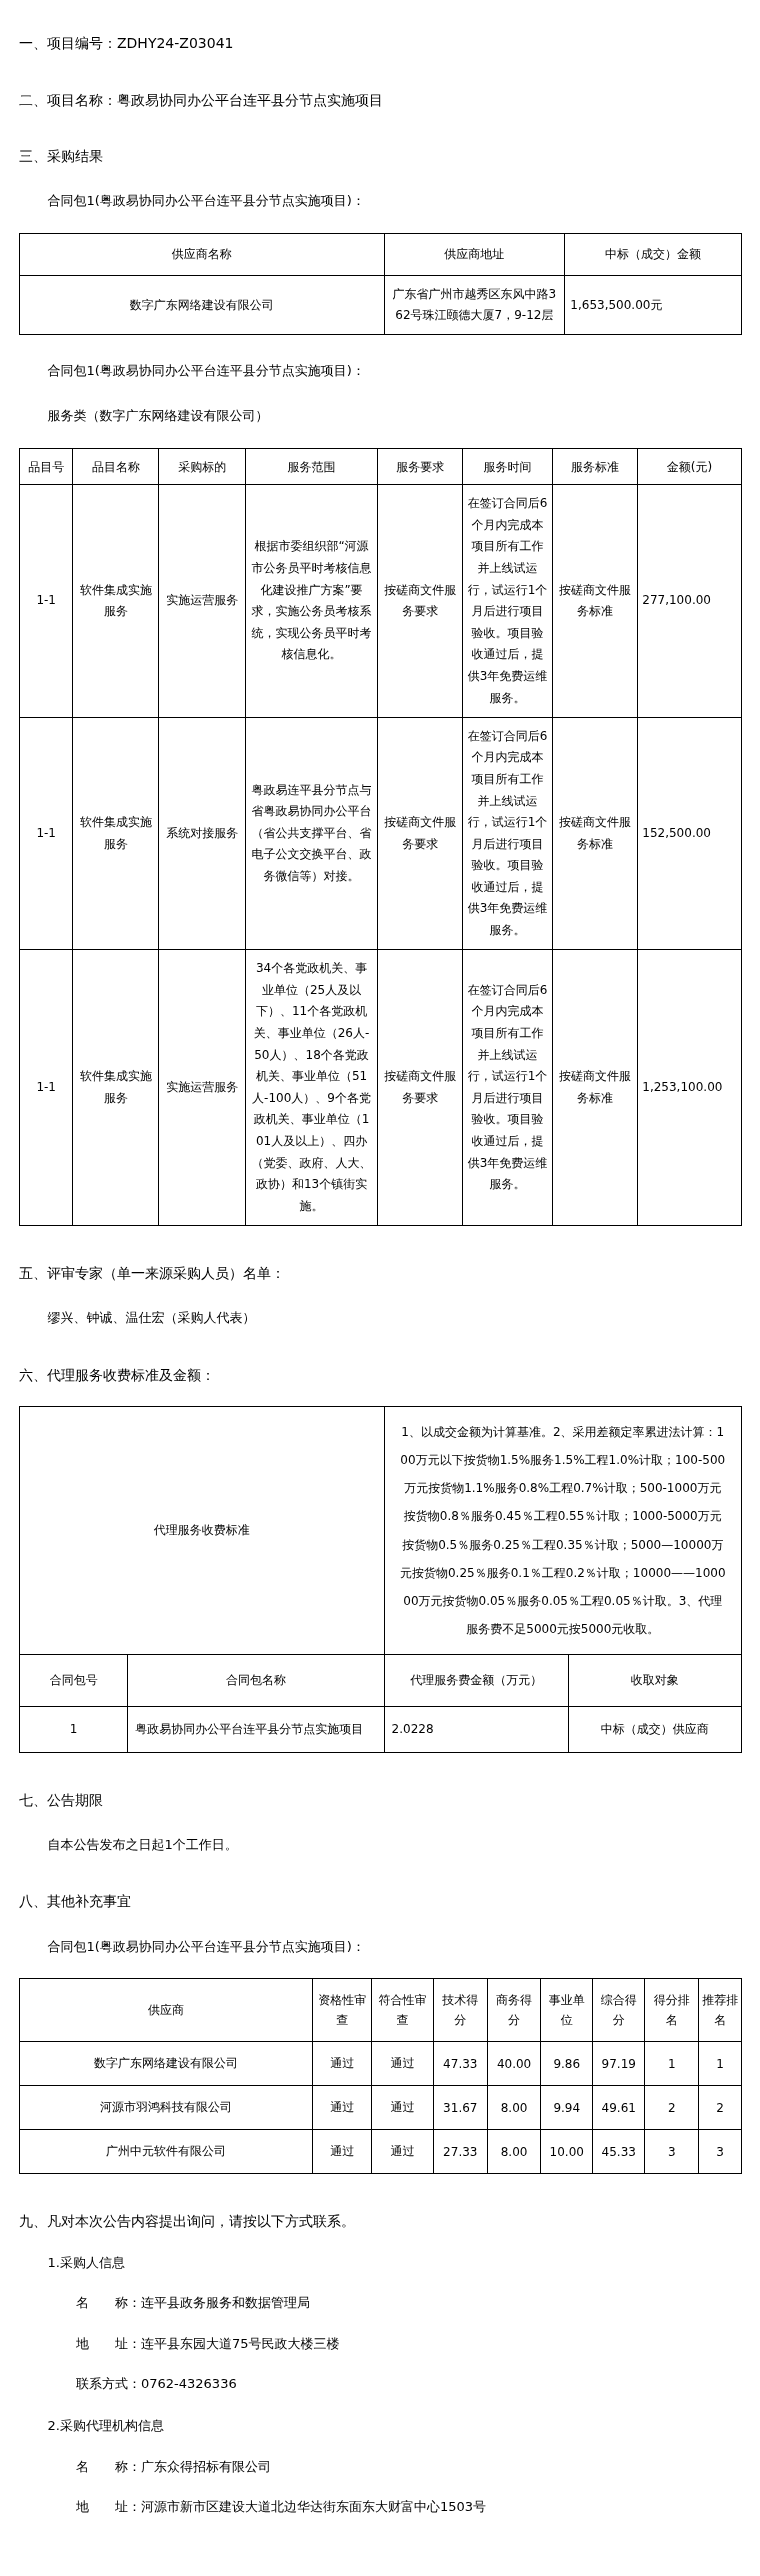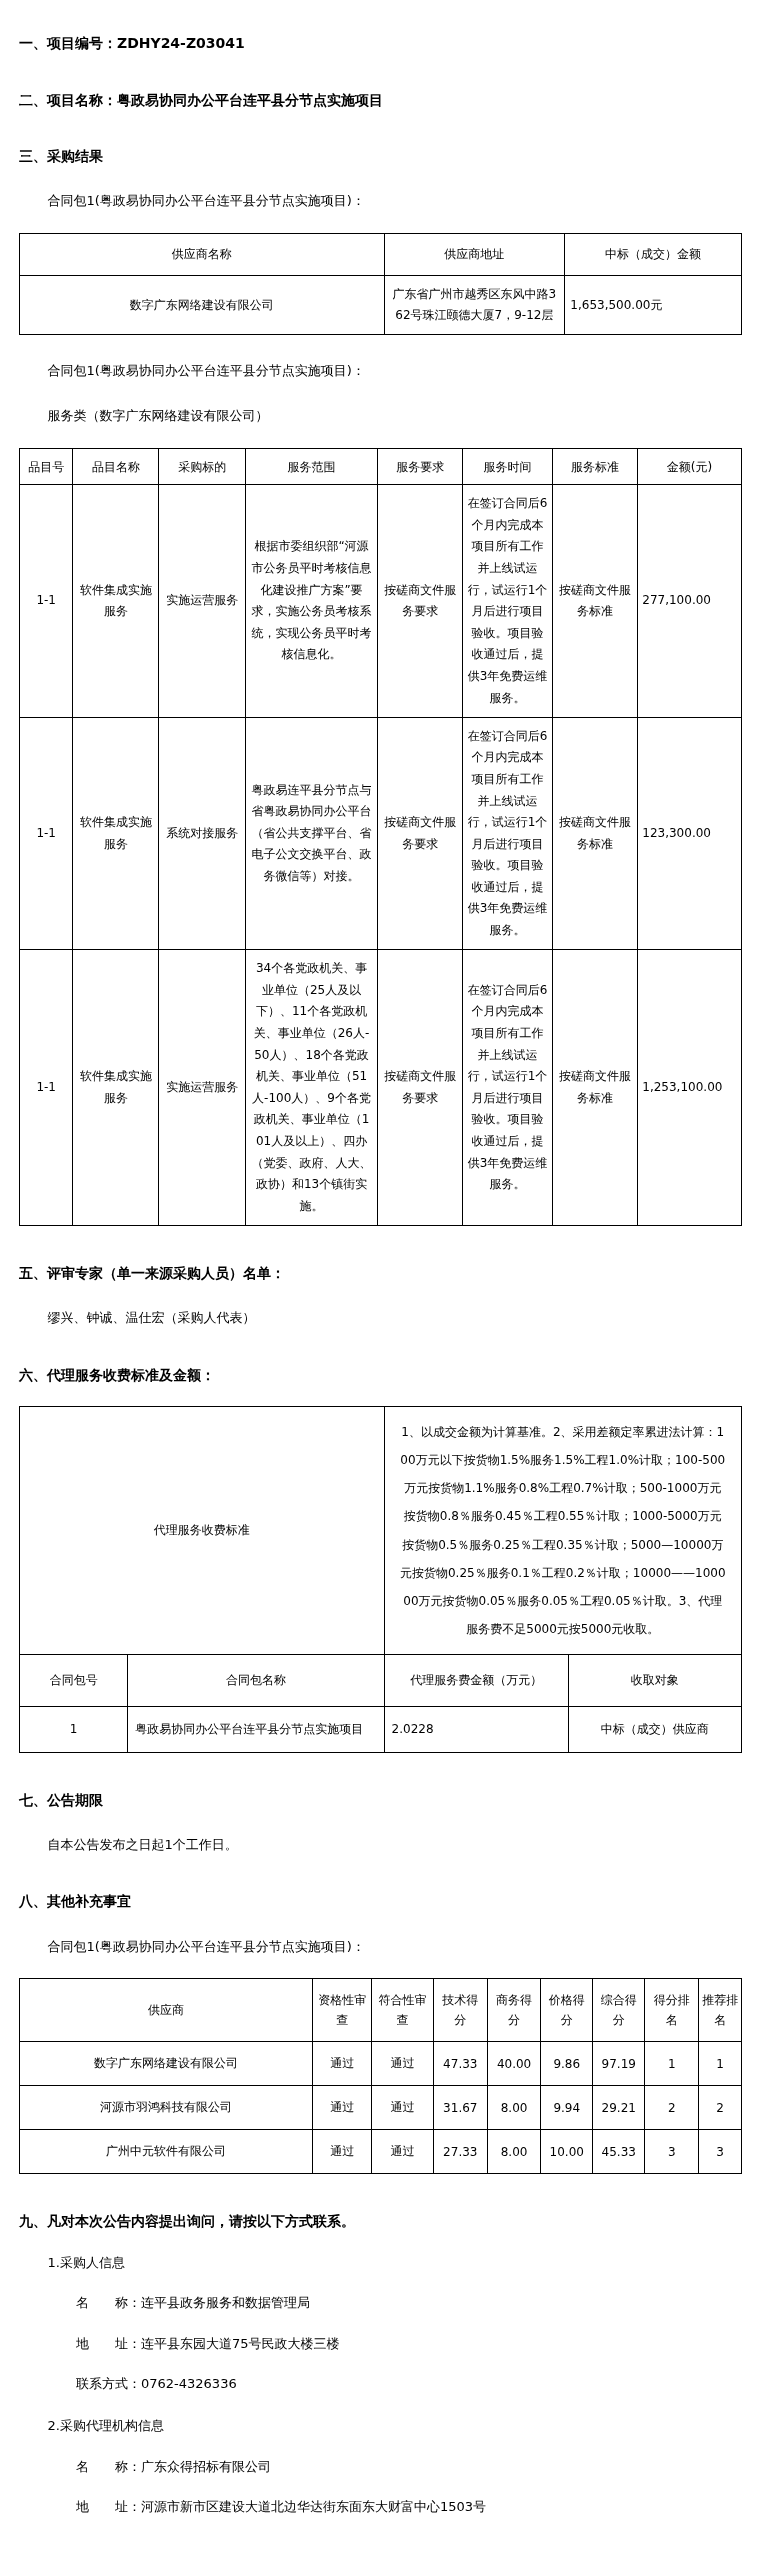--- a/index.html
+++ b/index.html
@@ -1,19 +1,19 @@
 <!DOCTYPE html>
 <html style="font-size:14px"><head>
 <meta charset="utf-8">
 <style>
   html, body { margin:0; padding:0; background:#ffffff; color:#000000; }
   body { font-family:"DejaVu Sans", sans-serif; width:761px; }
   .page { padding:22.4px 19px 41px 19px; }
 
-  .sec-title { font-size:14px; font-weight:bold; margin:38px 0 0 0; line-height:1.3; }
+  .sec-title { font-size:14px; font-weight:normal; margin:38px 0 0 0; line-height:1.3; }
   .sec-title.first { margin-top:12px; }
   .sub-line { font-size:13px; margin:26px 0 0 28.5px; line-height:1.5; }
   .plain-line { font-size:13px; margin:26px 0 0 28.5px; line-height:1.5; }
 
   table { width:100%; border-collapse:collapse; table-layout:fixed; margin-top:22.4px; }
   th, td { border:0.9px solid #000; font-weight:normal; font-size:12px; vertical-align:middle;
            padding:7px 5.2px; word-break:break-all; text-align:center; }
 
   .result-table th { padding:12px 5.2px;margin-top:10px; }
   .result-table td { padding:8.6px 5.2px; line-height:1.7; }
@@ -106,21 +106,21 @@
       <td class="ta-r">277,100.00</td>
     </tr>
     <tr>
       <td>1-1</td>
       <td>软件集成实施服务</td>
       <td>系统对接服务</td>
       <td>粤政易连平县分节点与省粤政易协同办公平台（省公共支撑平台、省电子公文交换平台、政务微信等）对接。</td>
       <td>按磋商文件服务要求</td>
       <td>在签订合同后6个月内完成本项目所有工作并上线试运行，试运行1个月后进行项目验收。项目验收通过后，提供3年免费运维服务。</td>
       <td>按磋商文件服务标准</td>
-      <td class="ta-r">123,300.00</td>
+      <td class="ta-r">152,500.00</td>
     </tr>
     <tr>
       <td>1-1</td>
       <td>软件集成实施服务</td>
       <td>实施运营服务</td>
       <td>34个各党政机关、事业单位（25人及以下）、11个各党政机关、事业单位（26人-50人）、18个各党政机关、事业单位（51人-100人）、9个各党政机关、事业单位（101人及以上）、四办（党委、政府、人大、政协）和13个镇街实施。</td>
       <td>按磋商文件服务要求</td>
       <td>在签订合同后6个月内完成本项目所有工作并上线试运行，试运行1个月后进行项目验收。项目验收通过后，提供3年免费运维服务。</td>
       <td>按磋商文件服务标准</td>
       <td class="ta-r">1,253,100.00</td>
@@ -178,21 +178,21 @@
         <col style="width:7.5%">
         <col style="width:5.9%">
     </colgroup>
     <tbody>
         <tr>
       <th>供应商</th>
       <th>资格性审查</th>
       <th>符合性审查</th>
       <th>技术得分</th>
       <th>商务得分</th>
-      <th>价格得分</th>
+      <th>事业单位</th>
       <th>综合得分</th>
       <th>得分排名</th>
       <th>推荐排名</th>
     </tr>
     <tr>
       <td>数字广东网络建设有限公司</td>
       <td>通过</td>
       <td>通过</td>
       <td>47.33</td>
       <td>40.00</td>
@@ -201,21 +201,21 @@
       <td>1</td>
       <td>1</td>
     </tr>
     <tr>
       <td>河源市羽鸿科技有限公司</td>
       <td>通过</td>
       <td>通过</td>
       <td>31.67</td>
       <td>8.00</td>
       <td>9.94</td>
-      <td>29.21</td>
+      <td>49.61</td>
       <td>2</td>
       <td>2</td>
     </tr>
     <tr>
       <td>广州中元软件有限公司</td>
       <td>通过</td>
       <td>通过</td>
       <td>27.33</td>
       <td>8.00</td>
       <td>10.00</td>

